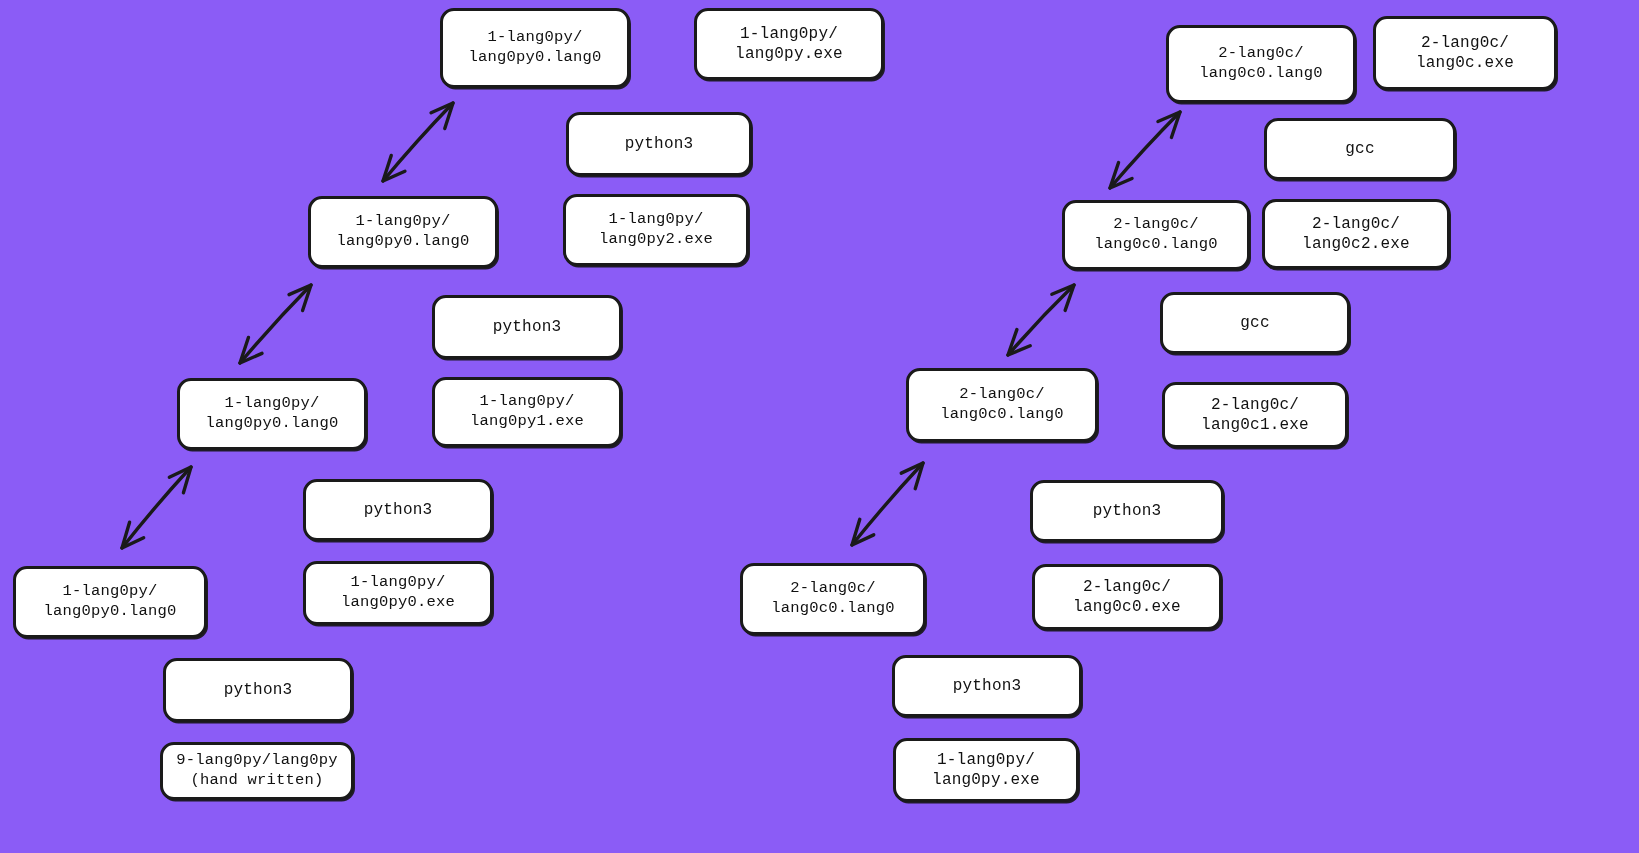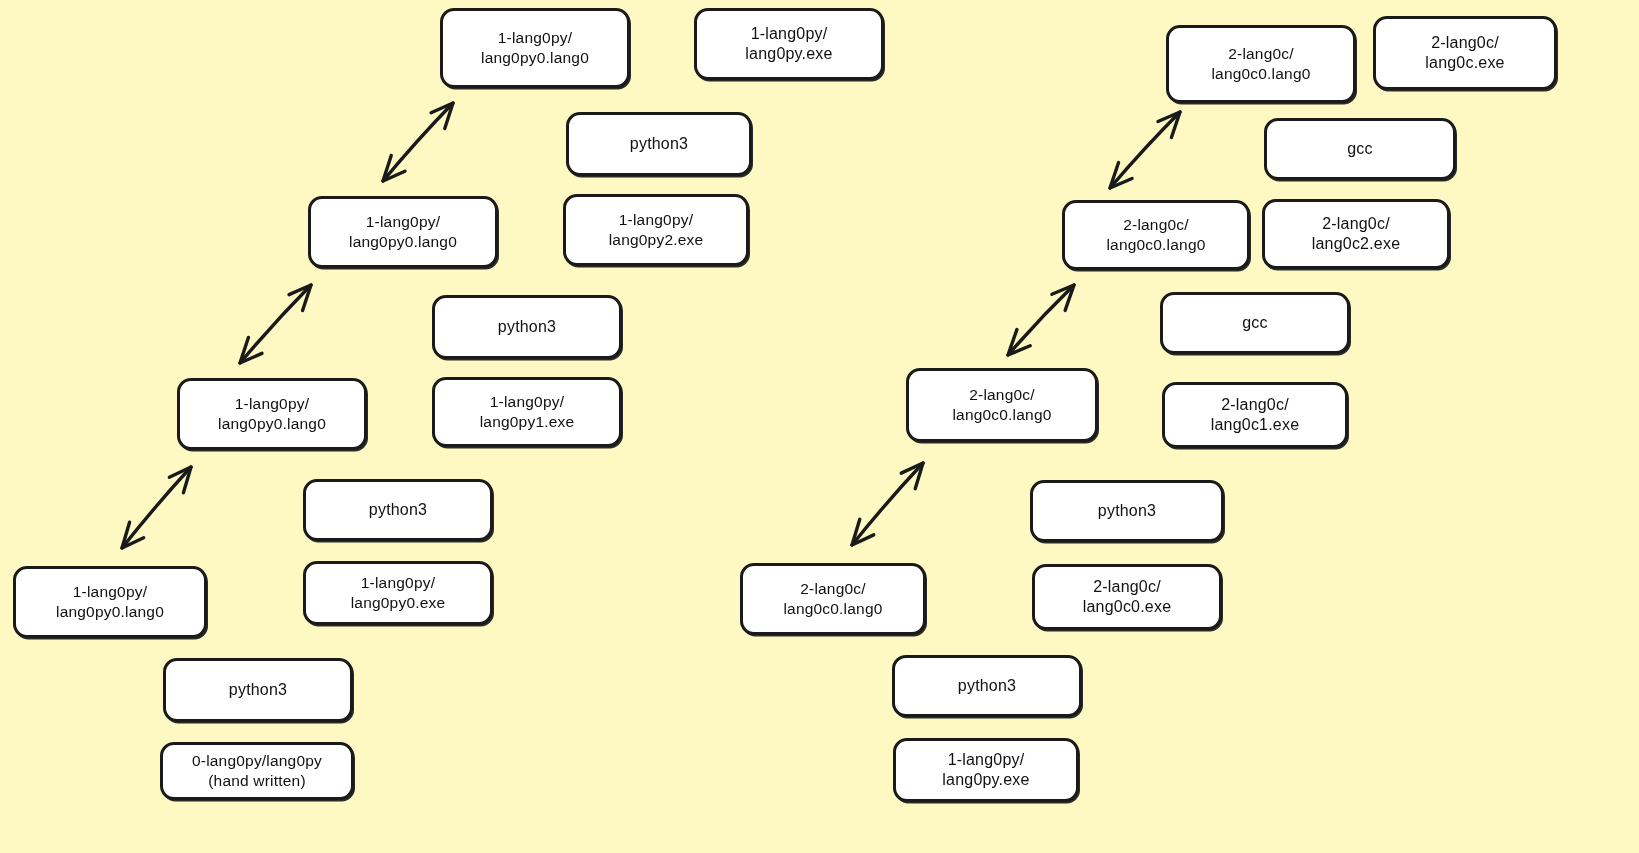--- a/index.html
+++ b/index.html
@@ -4,23 +4,23 @@
 <style>
   html, body {
     margin: 0;
     padding: 0;
     background: #ffffff;
   }
   #canvas {
     position: relative;
     width: 1639px;
     height: 853px;
-    background: #fef9c3;
+    background: #8b5cf6;
     overflow: hidden;
-    font-family: Liberation Sans, sans-serif;
+    font-family: Liberation Mono, monospace;
   }
   .node {
     position: absolute;
     box-sizing: border-box;
     border: 3px solid #1a1a1a;
     border-radius: 14px;
     background: #ffffff;
     display: flex;
     align-items: center;
     justify-content: center;
@@ -100,21 +100,21 @@
       <div class="node small" style="left: 432px; top: 377px; width: 190px; height: 70px;">1-lang0py/
 lang0py1.exe</div>
       <div class="node small" style="left: 177px; top: 378px; width: 190px; height: 72px;">1-lang0py/
 lang0py0.lang0</div>
       <div class="node" style="left: 303px; top: 479px; width: 190px; height: 62px;">python3</div>
       <div class="node small" style="left: 303px; top: 561px; width: 190px; height: 64px;">1-lang0py/
 lang0py0.exe</div>
       <div class="node small" style="left: 13px; top: 566px; width: 194px; height: 72px;">1-lang0py/
 lang0py0.lang0</div>
       <div class="node" style="left: 163px; top: 658px; width: 190px; height: 64px;">python3</div>
-      <div class="node small" style="left: 160px; top: 742px; width: 194px; height: 58px;">0-lang0py/lang0py
+      <div class="node small" style="left: 160px; top: 742px; width: 194px; height: 58px;">9-lang0py/lang0py
 (hand written)</div>
       <div class="node small" style="left: 1166px; top: 25px; width: 190px; height: 78px;">2-lang0c/
 lang0c0.lang0</div>
       <div class="node" style="left: 1373px; top: 16px; width: 184px; height: 74px;">2-lang0c/
 lang0c.exe</div>
       <div class="node" style="left: 1264px; top: 118px; width: 192px; height: 62px;">gcc</div>
       <div class="node small" style="left: 1062px; top: 200px; width: 188px; height: 70px;">2-lang0c/
 lang0c0.lang0</div>
       <div class="node" style="left: 1262px; top: 199px; width: 188px; height: 70px;">2-lang0c/
 lang0c2.exe</div>

